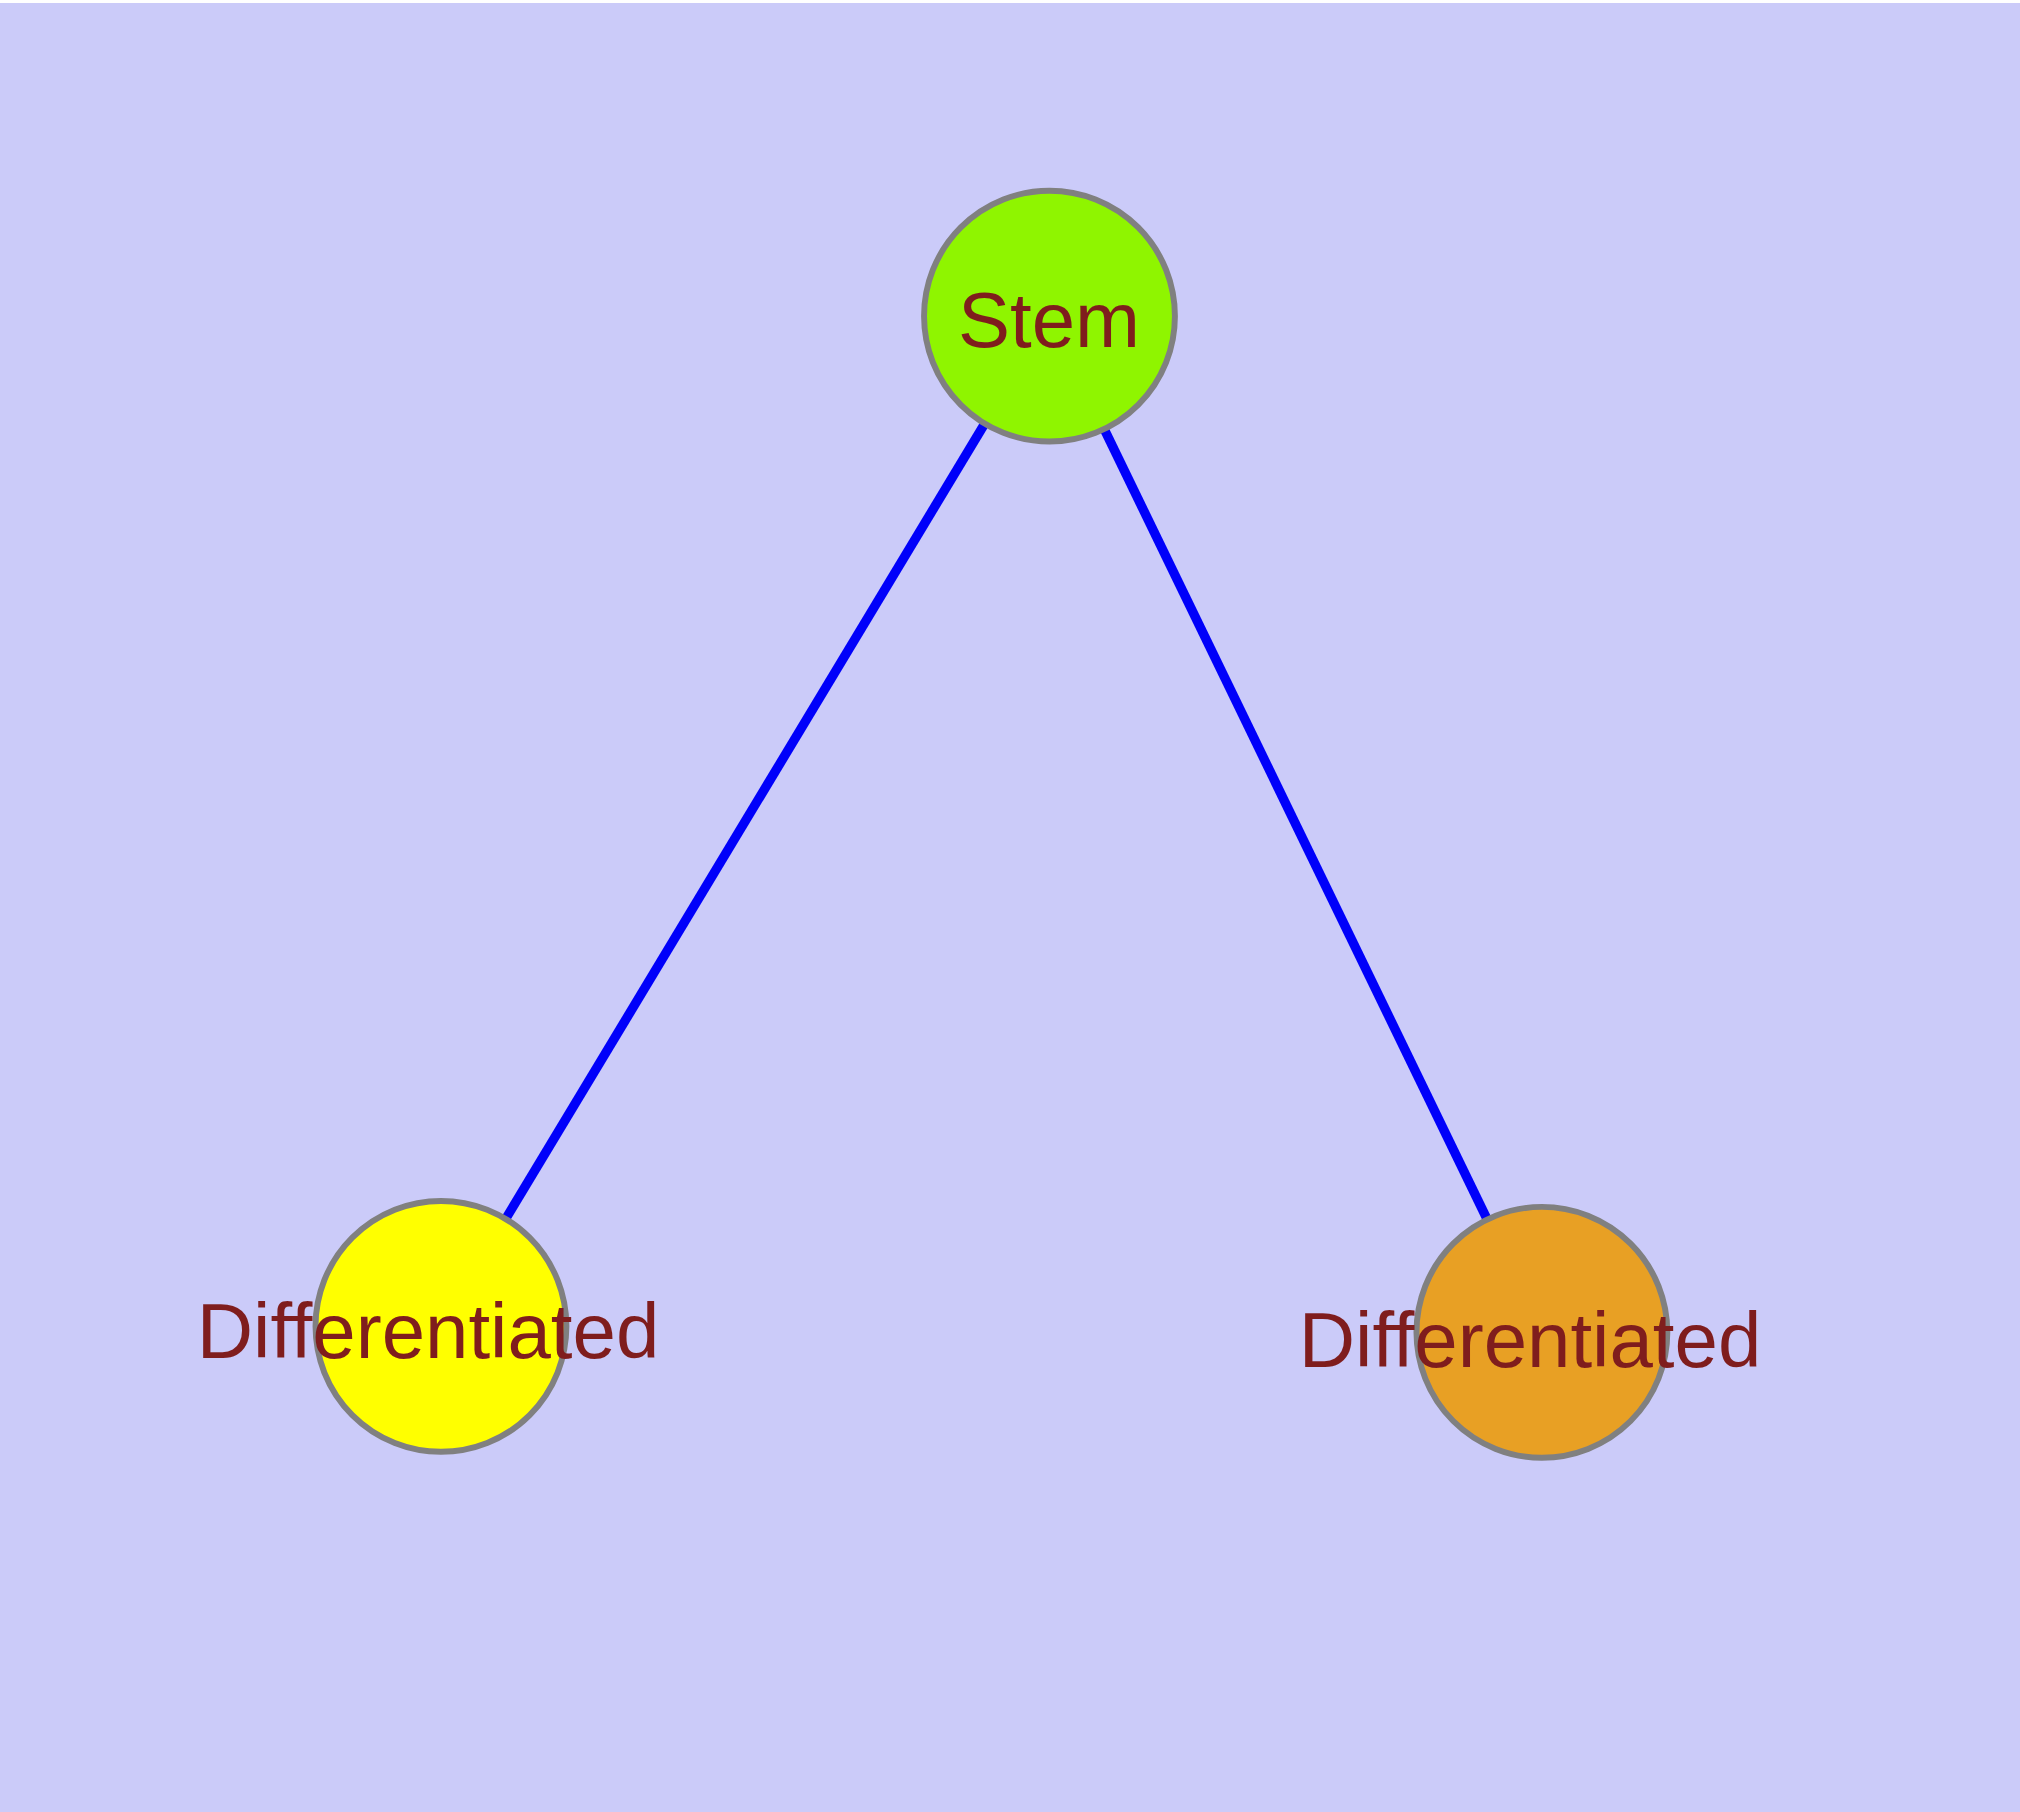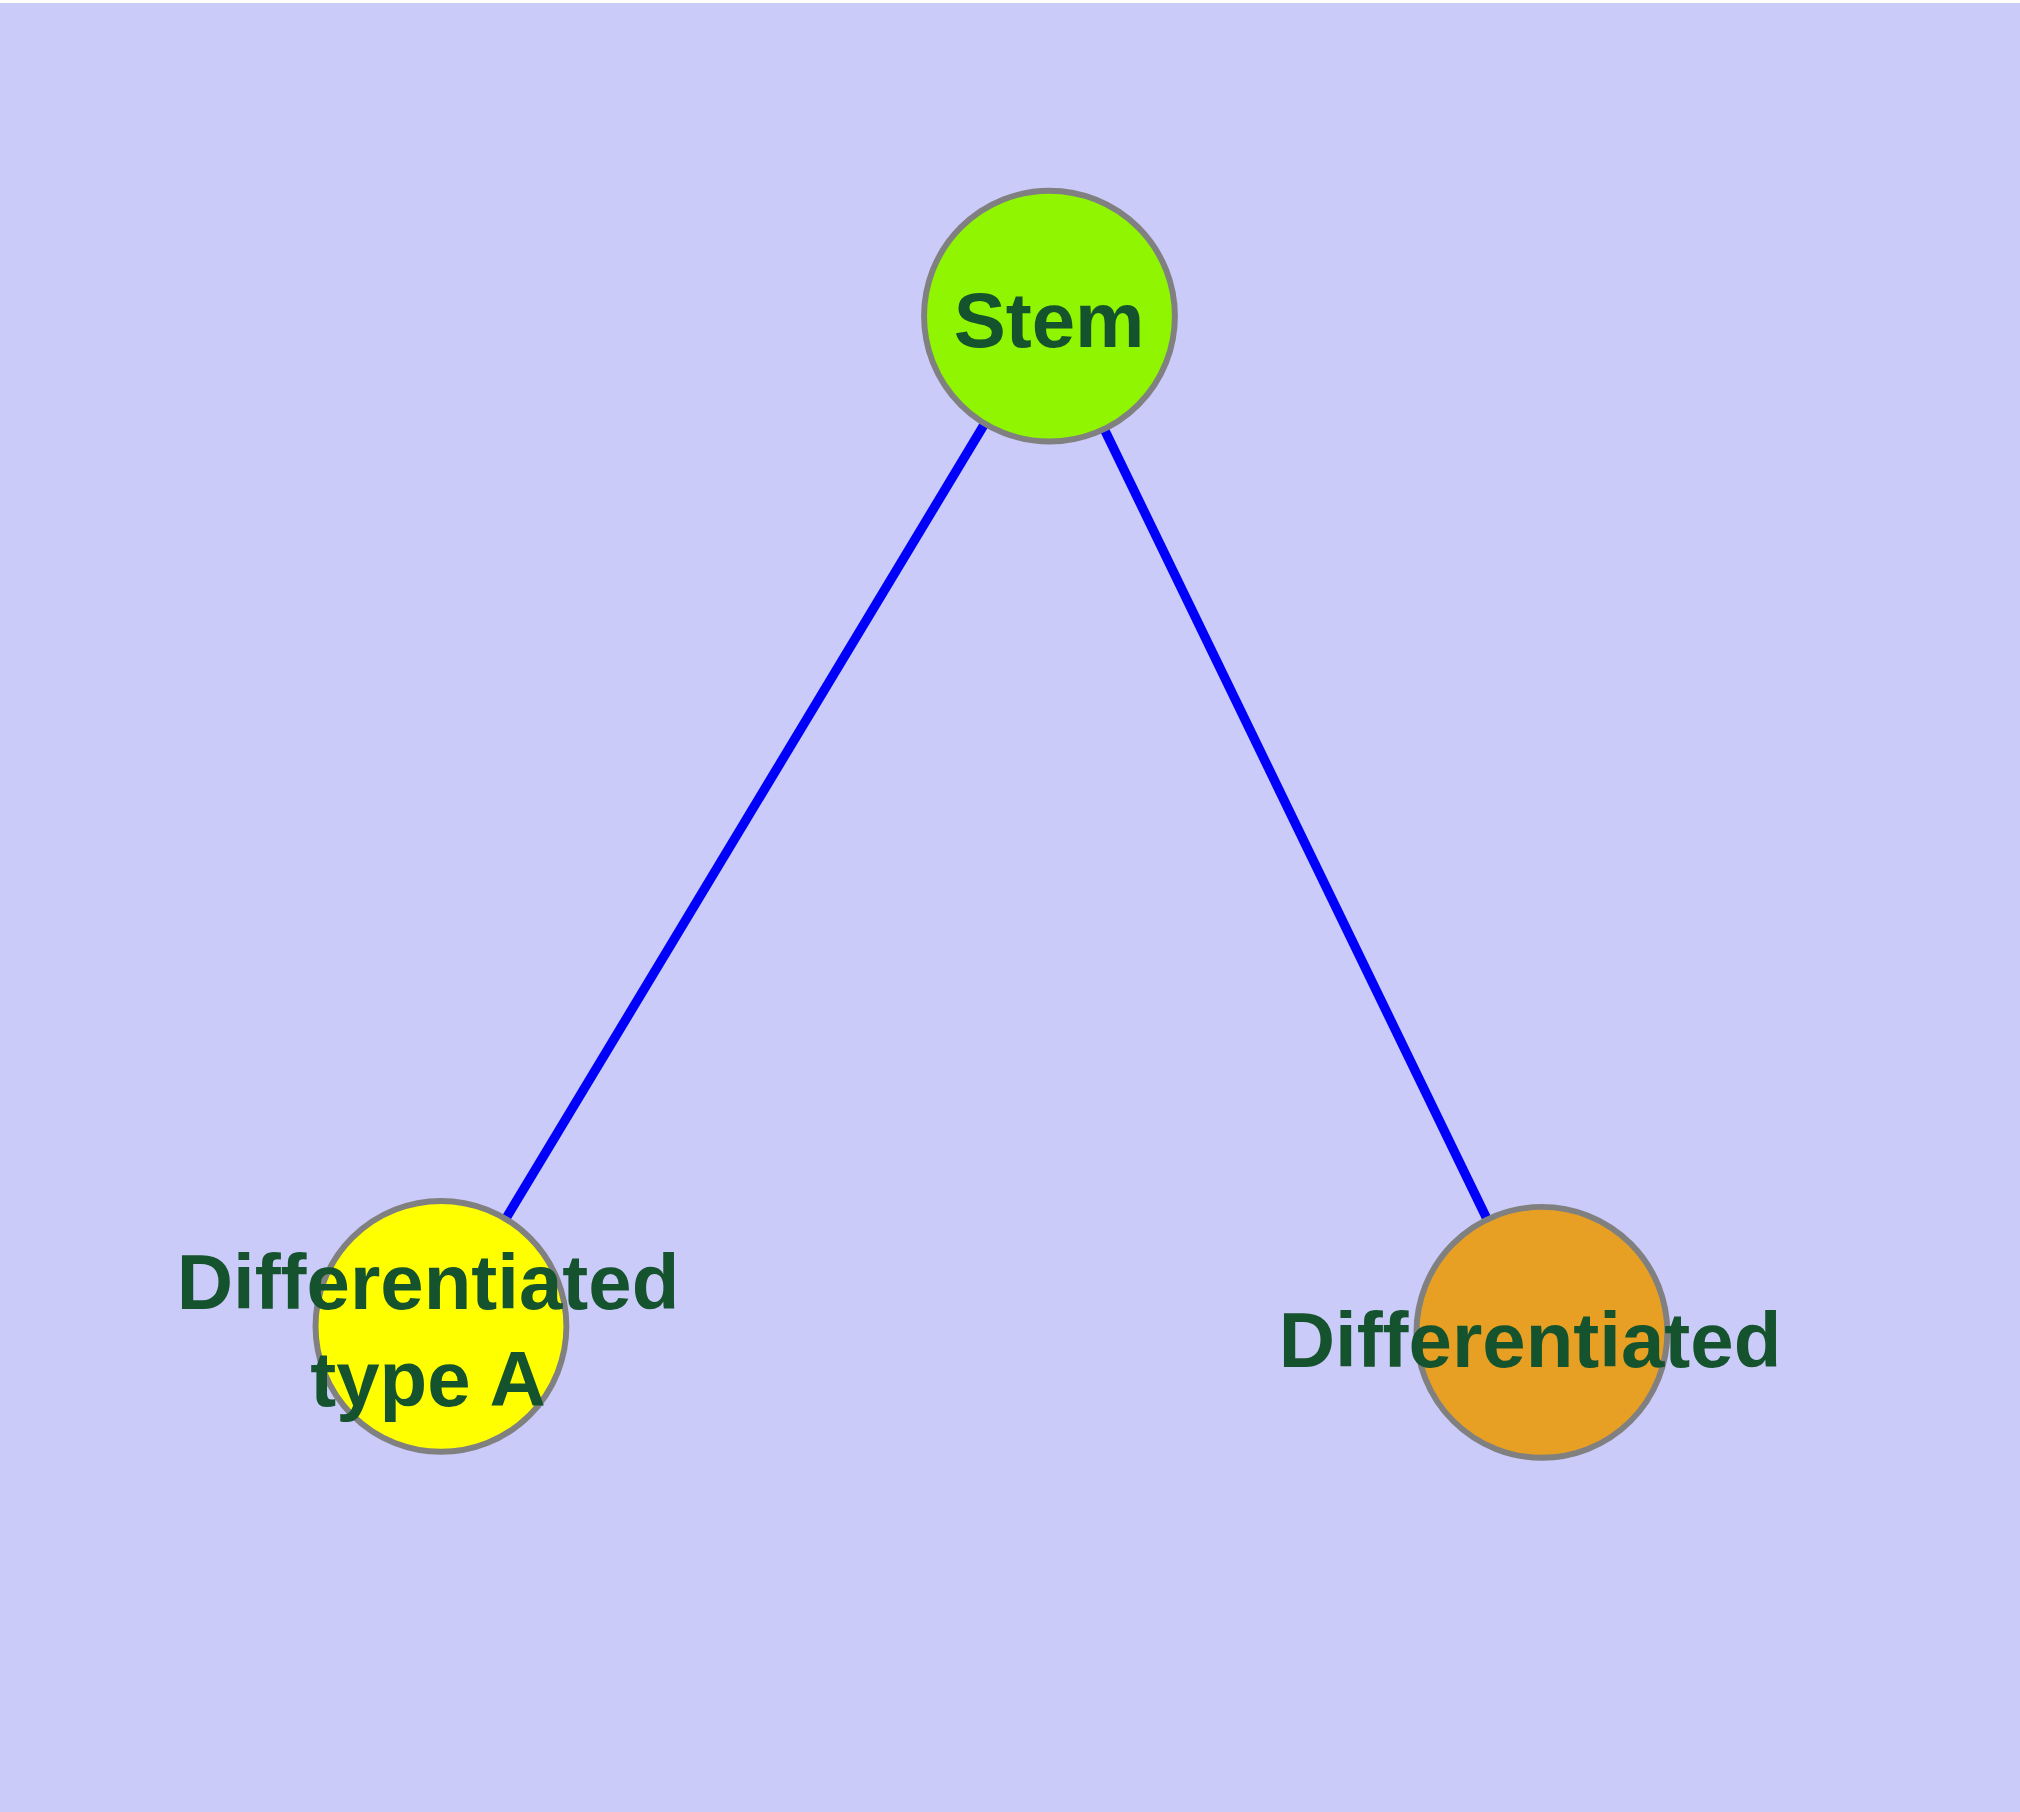--- a/index.html
+++ b/index.html
@@ -25,22 +25,22 @@
   }
   svg.graph {
     position: absolute;
     left: 0; top: 0;
     width: 2021px;
     height: 1812px;
   }
   .node-label {
     position: absolute;
     transform: translate(-50%, -50%);
-    color: #14532d;
-    font-weight: bold;
+    color: #7f1d1d;
+    font-weight: normal;
     font-size: 78px;
     line-height: 97px;
     text-align: center;
     white-space: nowrap;
   }
   .label-stem   { left: 1049px; top: 320px;  }
   .label-type-a { left: 428px;  top: 1331px; }
   .label-type-b { left: 1530px; top: 1340px; }
 </style>
 </head>
@@ -57,21 +57,20 @@
 
     <circle cx="1238" cy="373" r="148" stroke="#808080" stroke-width="7" fill="#8FF500"></circle>
     <circle cx="520" cy="1565" r="148" stroke="#808080" stroke-width="7" fill="#FFFF00"></circle>
     <circle cx="1819" cy="1572" r="148" stroke="#808080" stroke-width="7" fill="#E8A024"></circle>
   </svg>
 
   <div class="node-label label-stem">Stem</div>
 
   <div class="node-label label-type-a">
     <div>Differentiated</div>
-    <div>type A</div>
   </div>
 
   <div class="node-label label-type-b">
     <div>Differentiated</div>
   </div>
 
 </div>
 
 
 </body></html>

